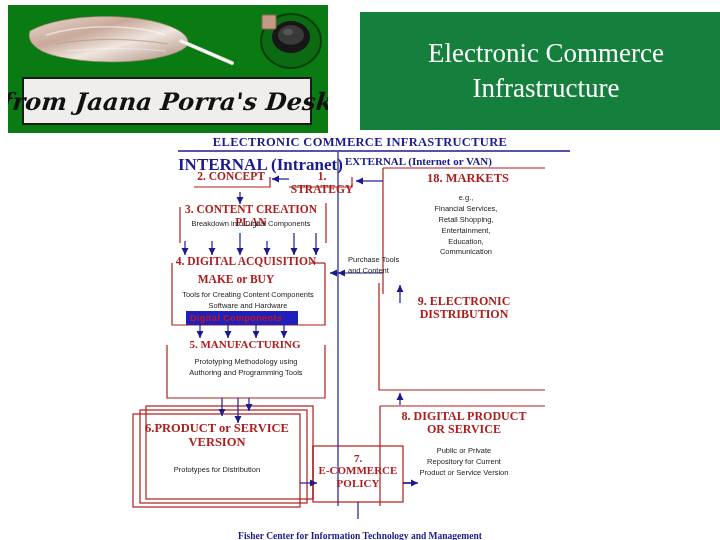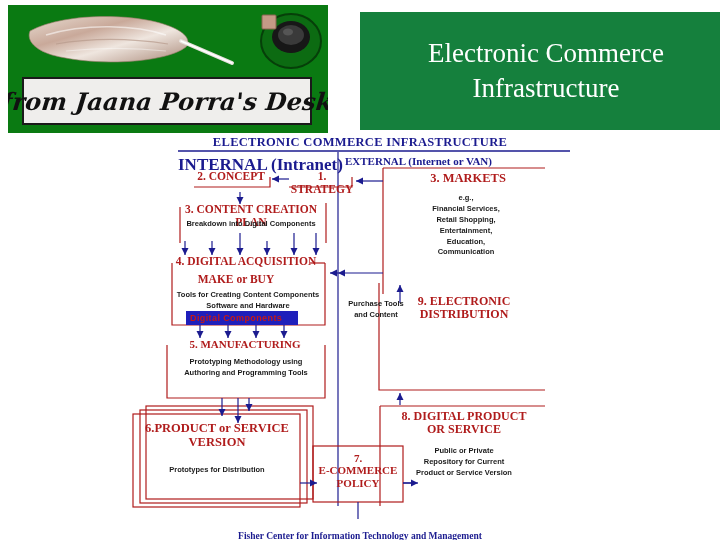--- a/index.html
+++ b/index.html
@@ -94,21 +94,20 @@
     white-space: pre-line;
   }
   .dg-sub {
     position: absolute;
     color: #1a1a1a;
     font-family: "Liberation Sans", "DejaVu Sans", sans-serif;
     font-size: 7.5px;
     text-align: center;
     line-height: 1.45;
     white-space: pre-line;
-    font-weight: bold;
   }
   .dg-blue {
     position: absolute;
     color: #1b1b8f;
     font-family: "Liberation Serif", "DejaVu Serif", serif;
     font-weight: bold;
     white-space: pre-line;
   }
   .dg-head {
     position: absolute;
@@ -285,37 +284,37 @@
 
     <div class="dg-head" style="top:2px; left:0;">ELECTRONIC COMMERCE INFRASTRUCTURE</div>
 
     <div class="dg-blue" style="top:22px; left:178px; font-size:17px;">INTERNAL (Intranet)</div>
     <div class="dg-blue" style="top:22px; left:345px; font-size:11px;">EXTERNAL (Internet or VAN)</div>
 
     <div class="dg-label" style="top:37px; left:190px; width:82px; font-size:11.5px;">2. CONCEPT</div>
 
     <div class="dg-label" style="top:37px; left:286px; width:72px; font-size:11.5px;">1. STRATEGY</div>
 
-    <div class="dg-label" style="top:38px; left:398px; width:140px; font-size:12.5px;">3.  MARKETS</div>
+    <div class="dg-label" style="top:38px; left:398px; width:140px; font-size:12.5px;">18.  MARKETS</div>
     <div class="dg-sub" style="top:60px; left:390px; width:152px;">e.g.,
 Financial Services,
 Retail Shopping,
 Entertainment,
 Education,
 Communication</div>
 
     <div class="dg-label" style="top:70px; left:172px; width:158px; font-size:11.5px;">3. CONTENT CREATION PLAN</div>
     <div class="dg-sub" style="top:86px; left:170px; width:162px;">Breakdown into Digital Components</div>
 
     <div class="dg-label" style="top:122px; left:166px; width:160px; font-size:11.5px;">4. DIGITAL ACQUISITION</div>
     <div class="dg-label" style="top:140px; left:172px; width:128px; font-size:11.5px;">MAKE or BUY</div>
     <div class="dg-sub" style="top:157px; left:170px; width:156px;">Tools for Creating Content Components
 Software and Hardware</div>
 
-    <div class="dg-sub" style="top:122px; left:337px; width:78px; text-align:center;margin-top:44px;">Purchase Tools
+    <div class="dg-sub" style="top:122px; left:348px; width:78px; text-align:left;">Purchase Tools
 and Content</div>
 
     <div class="comp-block" style="left:186px; top:178px; width:28px; height:14px;"></div>
     <div class="comp-block" style="left:214px; top:178px; width:28px; height:14px;"></div>
     <div class="comp-block" style="left:242px; top:178px; width:28px; height:14px;"></div>
     <div class="comp-block" style="left:270px; top:178px; width:28px; height:14px;"></div>
     <div class="comp-label" style="left:190px; top:180px;">Digital Components</div>
 
     <div class="dg-label" style="top:205px; left:165px; width:160px; font-size:11px;">5.  MANUFACTURING</div>
     <div class="dg-sub" style="top:224px; left:167px; width:158px;">Prototyping Methodology using

